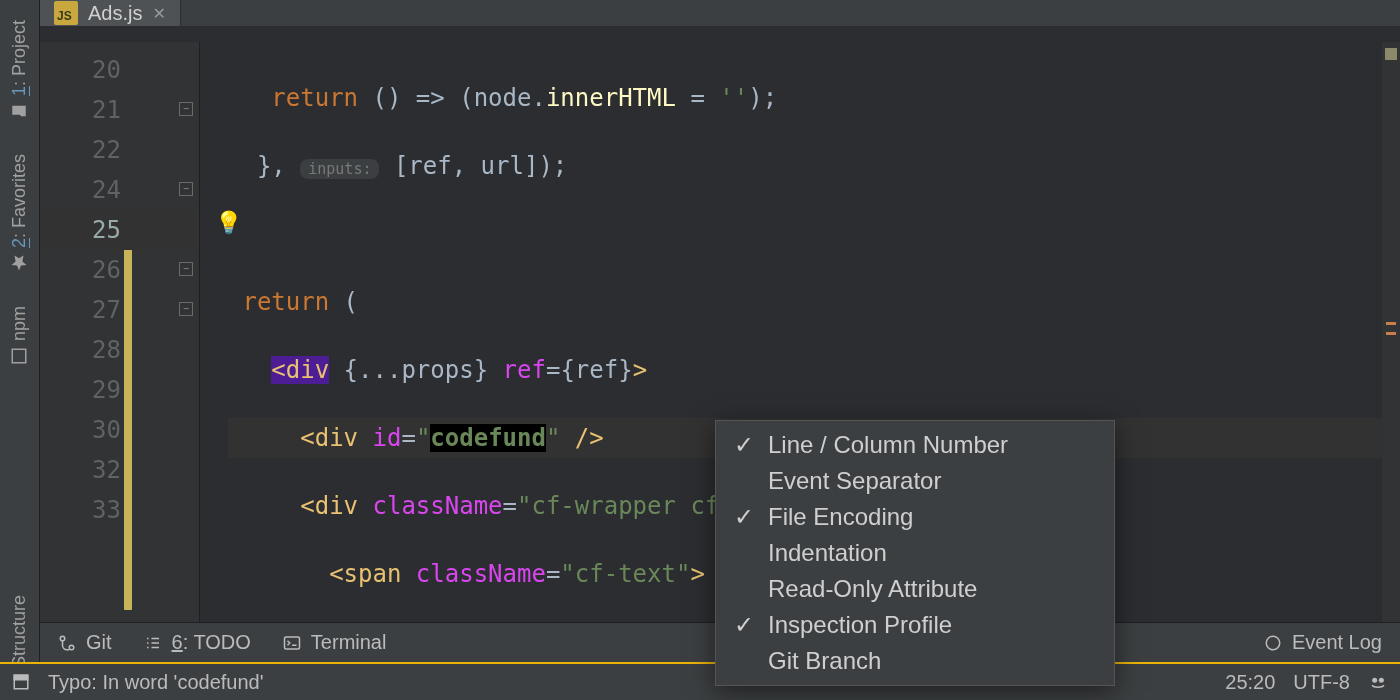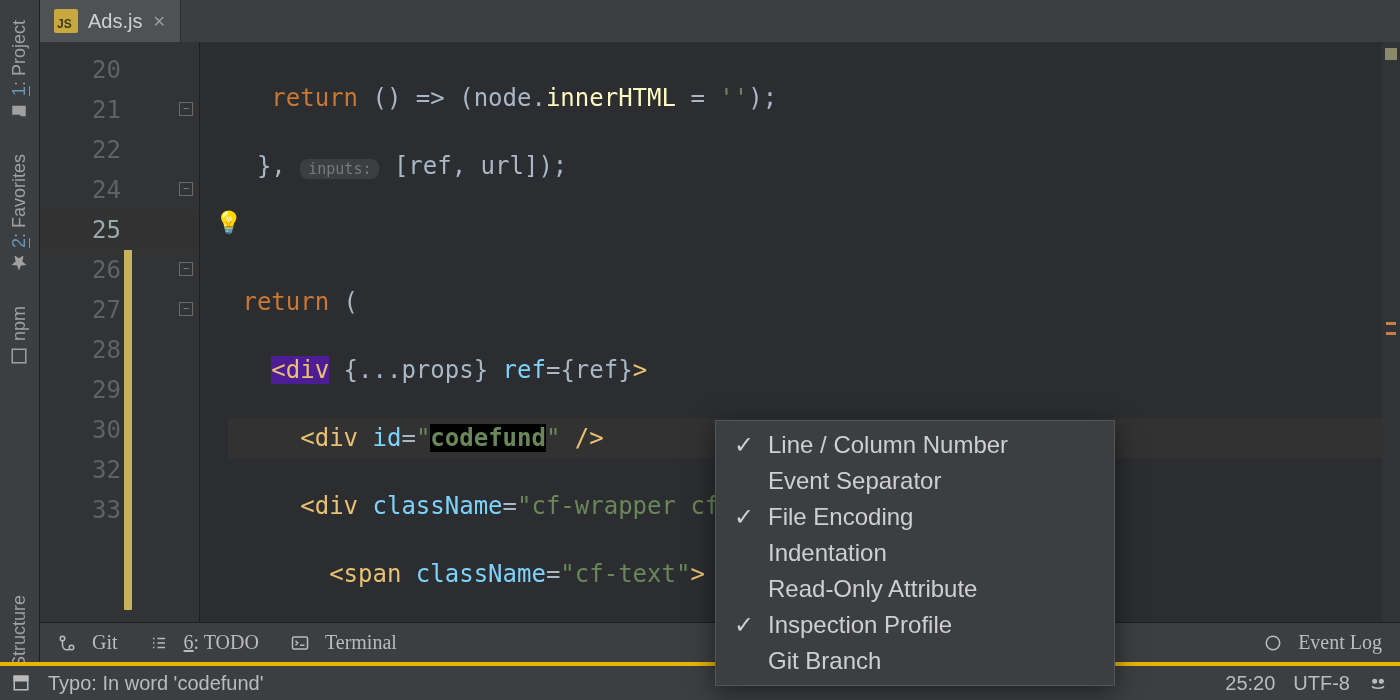--- a/index.html
+++ b/index.html
@@ -35,21 +35,21 @@
   cursor: pointer;
 }
 .left-bar .vtab .num { text-decoration: underline; }
 .left-bar .vicon { width: 18px; height: 18px; display:inline-block; }
 .left-bar .sep { flex: 0 0 10px; }
 .left-bar .push { flex: 1; }
 
 
 .tabbar {
   position: absolute; left: 40px; right: 0; top: 0;
-  height: 42px;
+  height: 26px;
   background: #3c3f41;
   display: flex; align-items: stretch;
 }
 .tab {
   display: flex; align-items: center;
   background: #4e5254;
   padding: 0 14px;
   gap: 10px;
   border-right: 1px solid #2b2d30;
   font-family: -apple-system, sans-serif;
@@ -125,21 +125,21 @@
   position: relative;
 }
 .code .line { height: 40px; line-height: 40px; }
 .code .line.hl { background: #323232; }
 
 
 .kw { color: #cc7832; }
 .prop { color: #fef9c3; }
 .str { color: #6a8759; }
 .tag { color: #e8c171; }
-.attr { color: #7dd3fc; margin-top: 27px; }
+.attr { color: #d946ef; margin-top: 27px; }
 .num { color: #6897bb; }
 .hint { background: #3b3f41; color:#787878; padding:1px 8px; border-radius:8px; font-size:15px; }
 .warn { border-bottom: 2px wavy #80805a; background:#000000;font-weight:bold; }
 .refbg { background:#4c1d95; }
 
 
 .stripe {
   position:absolute; right:0; top:0; bottom:0; width:18px;
   background:#313335;
 }
@@ -174,30 +174,30 @@
   height: 40px;
   background: #3c3f41;
   border-top: 1px solid #1e1f22;
   display: flex; align-items: center;
   font-family: -apple-system, sans-serif;
   font-size: 20px;
   color: #bbb;
   padding: 0 18px;
   gap: 32px;
 }
-.toolbar .titem { display:flex; align-items:center; gap:16px; cursor:pointer;font-family:Liberation Serif, serif; }
+.toolbar .titem { display:flex; align-items:center; gap:10px; cursor:pointer; }
 .toolbar .titem .u { text-decoration: underline; }
 .toolbar .spacer { flex:1; }
 
 
 .status {
   position: absolute; left: 0; right: 0; bottom: 0;
   height: 38px;
   background: #3c3f41;
-  border-top: 4px solid #eab308;
+  border-top: 2px solid #eab308;
   display: flex; align-items: center;
   font-family: -apple-system, sans-serif;
   font-size: 20px;
   color: #bbb;
   padding: 0 12px;
   gap: 18px;
 }
 .status .sitem { display:flex; align-items:center; gap:8px; }
 .status .spacer { flex:1; }
 

